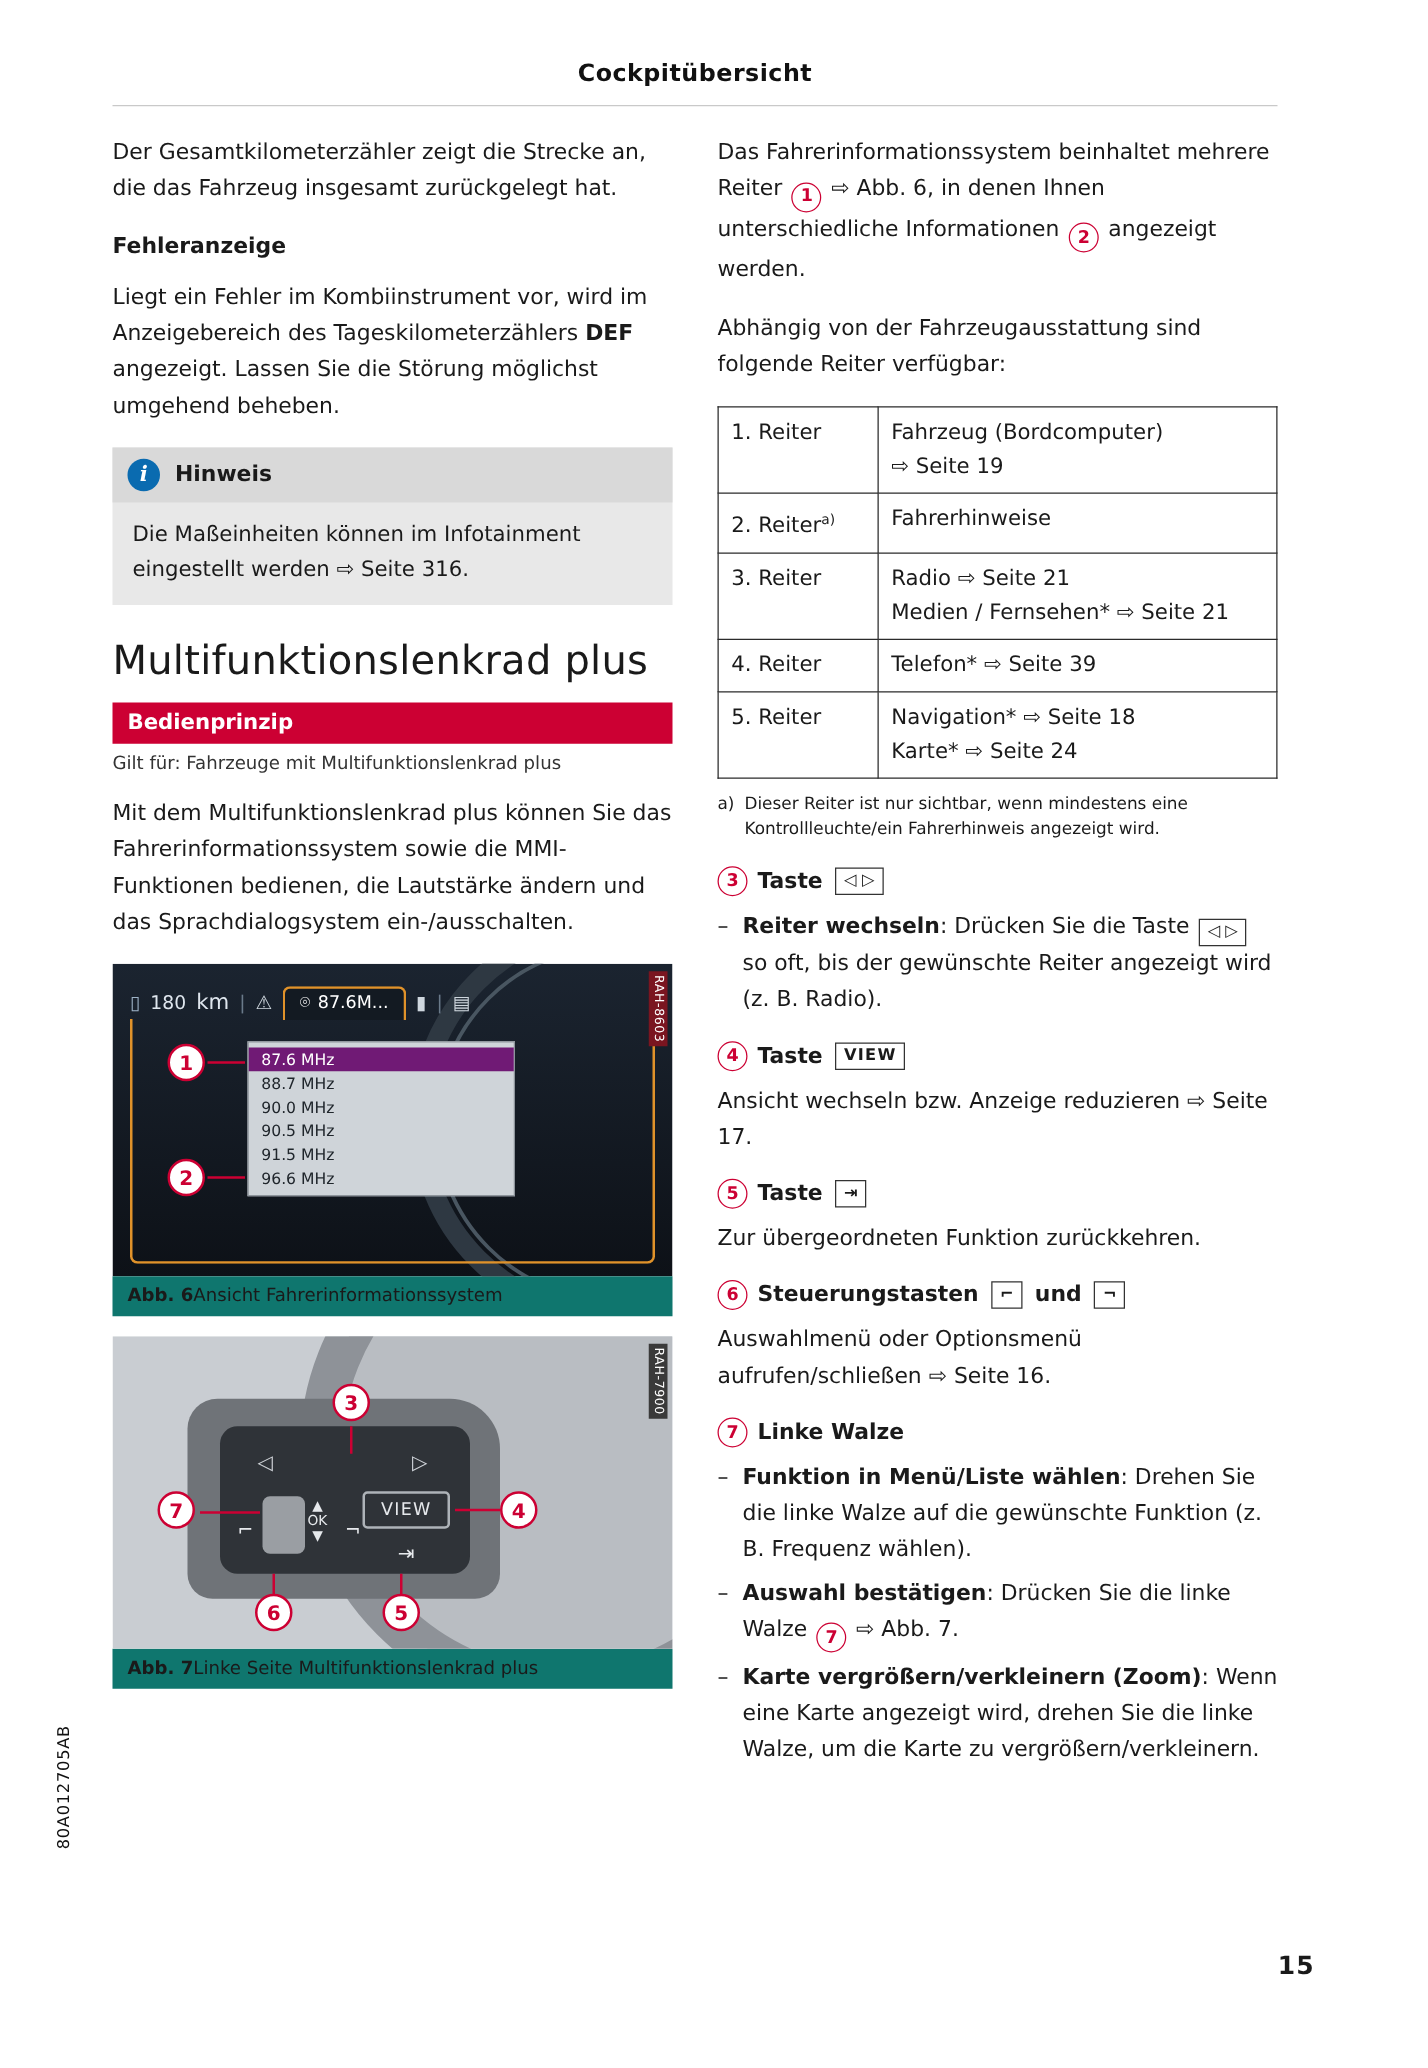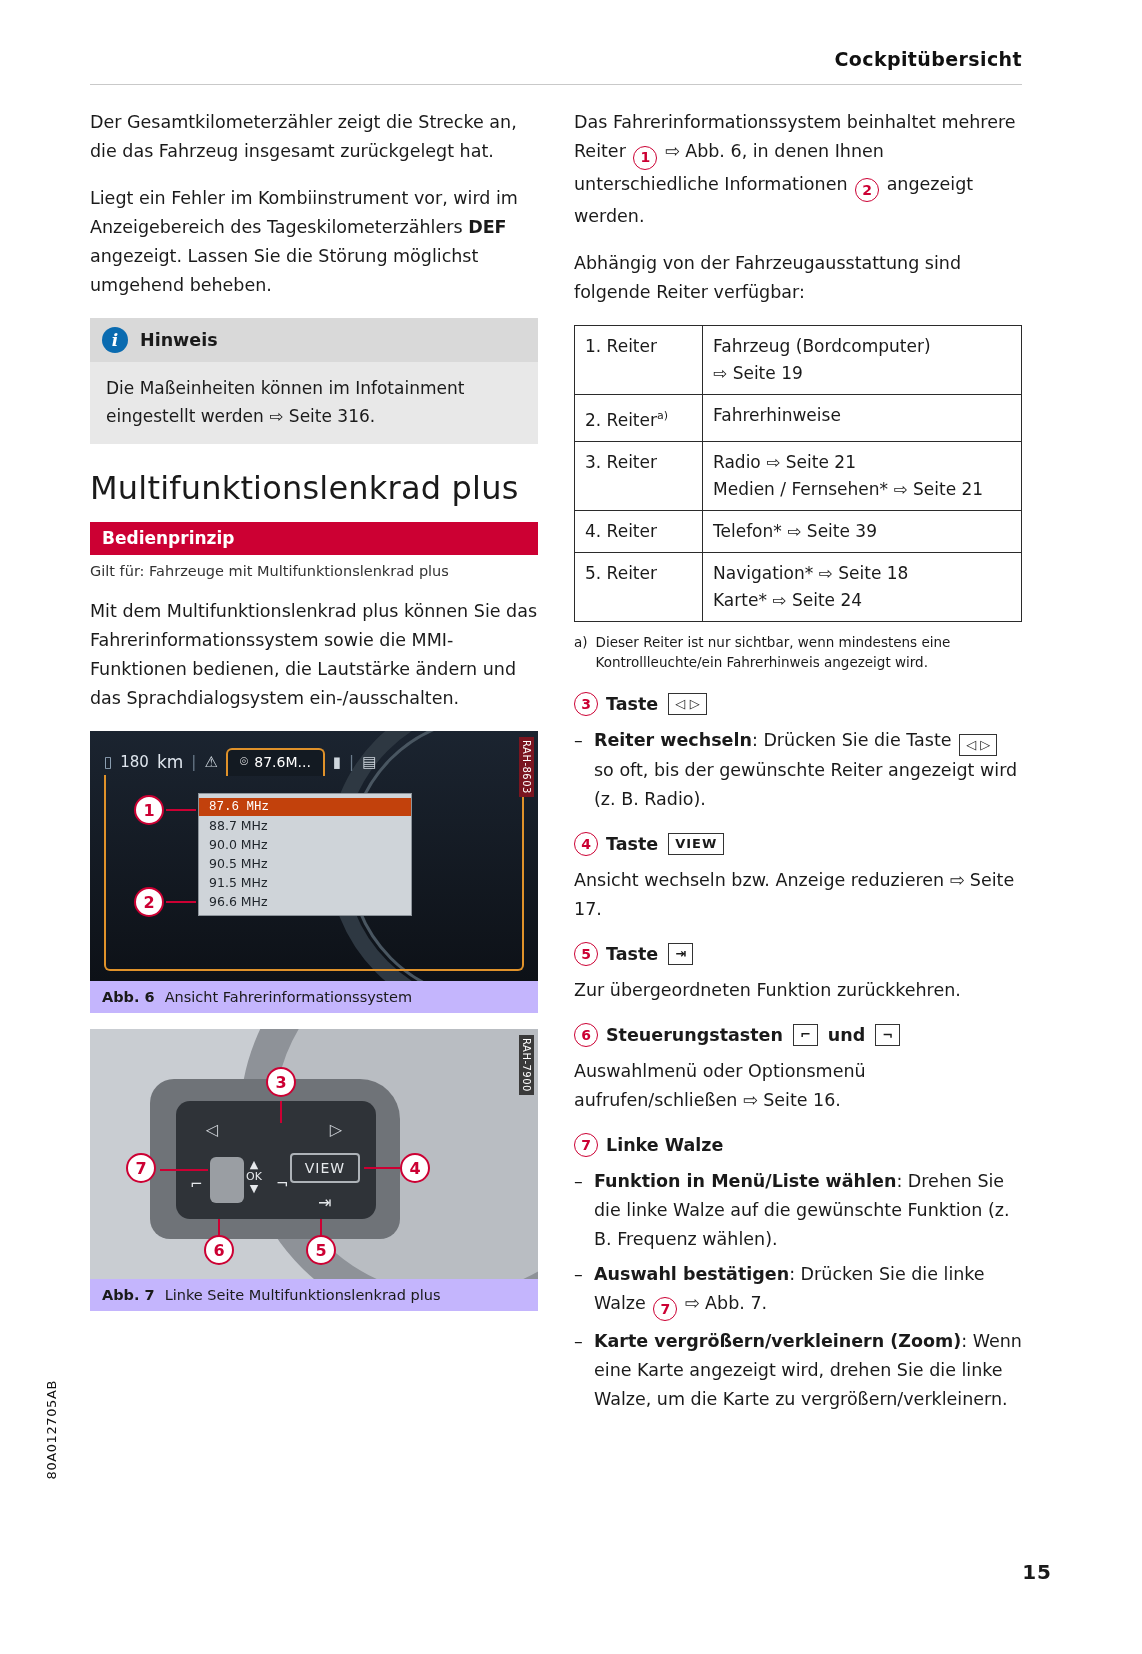--- a/index.html
+++ b/index.html
@@ -13,21 +13,21 @@
     overflow: hidden;
   }
   .page {
     position: absolute;
     left: 0; top: 0; width: 1142px; height: 1654px;
   }
   
   .header {
     position: absolute;
     left: 90px; top: 48px; width: 932px;
-    text-align: right;
+    text-align: center;
     font-size: 19px;
     font-weight: bold;
     letter-spacing: 0.4px;
     color: #111;
   }
   .header-rule {
     position: absolute;
     left: 90px; top: 84px; width: 932px; height: 1px;
     background: #c9c9c9;
   }
@@ -107,24 +107,24 @@
   }
 
   
   .figure { margin: 0 0 16px 0; position: relative; }
   .fig-img {
     position: relative;
     width: 448px;
     overflow: hidden;
   }
   .fig-cap {
-    background: #c4b5fd;
+    background: #0f766e;
     font-size: 14.5px;
     padding: 8px 12px;
-    display: flex; gap: 10px;
+    display: flex; gap: 0;
   }
   .fig-cap b { white-space: nowrap; }
   .fig-code {
     position: absolute;
     right: 4px; top: 6px;
     writing-mode: vertical-rl;
     font-size: 10px;
     color: #fff;
     background: #7a1520;
     padding: 3px 2px;
@@ -183,21 +183,21 @@
     position: absolute;
     left: 108px; top: 62px;
     width: 214px;
     background: #cfd4d9;
     border: 1px solid #8d949b;
     padding: 4px 0;
     font-size: 12.5px;
     color: #20262c;
   }
   .fis-list div { padding: 2px 10px; }
-  .fis-list div.sel { background: #c2410c; color: #fff; font-family: Liberation Mono, monospace; }
+  .fis-list div.sel { background: #701a75; color: #fff; }
   .callout {
     position: absolute;
     width: 30px; height: 30px;
     border: 2px solid #cc0033;
     border-radius: 50%;
     color: #cc0033;
     background: #fff;
     font-size: 16px;
     font-weight: bold;
     display: flex; align-items: center; justify-content: center;
@@ -359,20 +359,21 @@
 
 <div class="page">
 
   <div class="header">Cockpitübersicht</div>
   <div class="header-rule"></div>
 
   <div class="col col-left">
 
     <p class="para">Der Gesamtkilometerzähler zeigt die Strecke an, die das Fahrzeug insgesamt zurückgelegt hat.</p>
 
+    <div class="h4">Fehleranzeige</div>
 
     <p class="para"><span>Liegt ein Fehler im Kombiinstrument vor, wird im Anzeigebereich des Tageskilometerzählers </span><span class="bold">DEF</span><span> angezeigt. Lassen Sie die Störung möglichst umgehend beheben.</span></p>
 
     <div class="note">
       <div class="note-head">
         <div class="note-icon">i</div>
         <div class="note-title">Hinweis</div>
       </div>
       <div class="note-body"><span>Die Maßeinheiten können im Infotainment eingestellt werden </span><span class="italic">⇨ Seite 316</span><span>.</span></div>
     </div>

